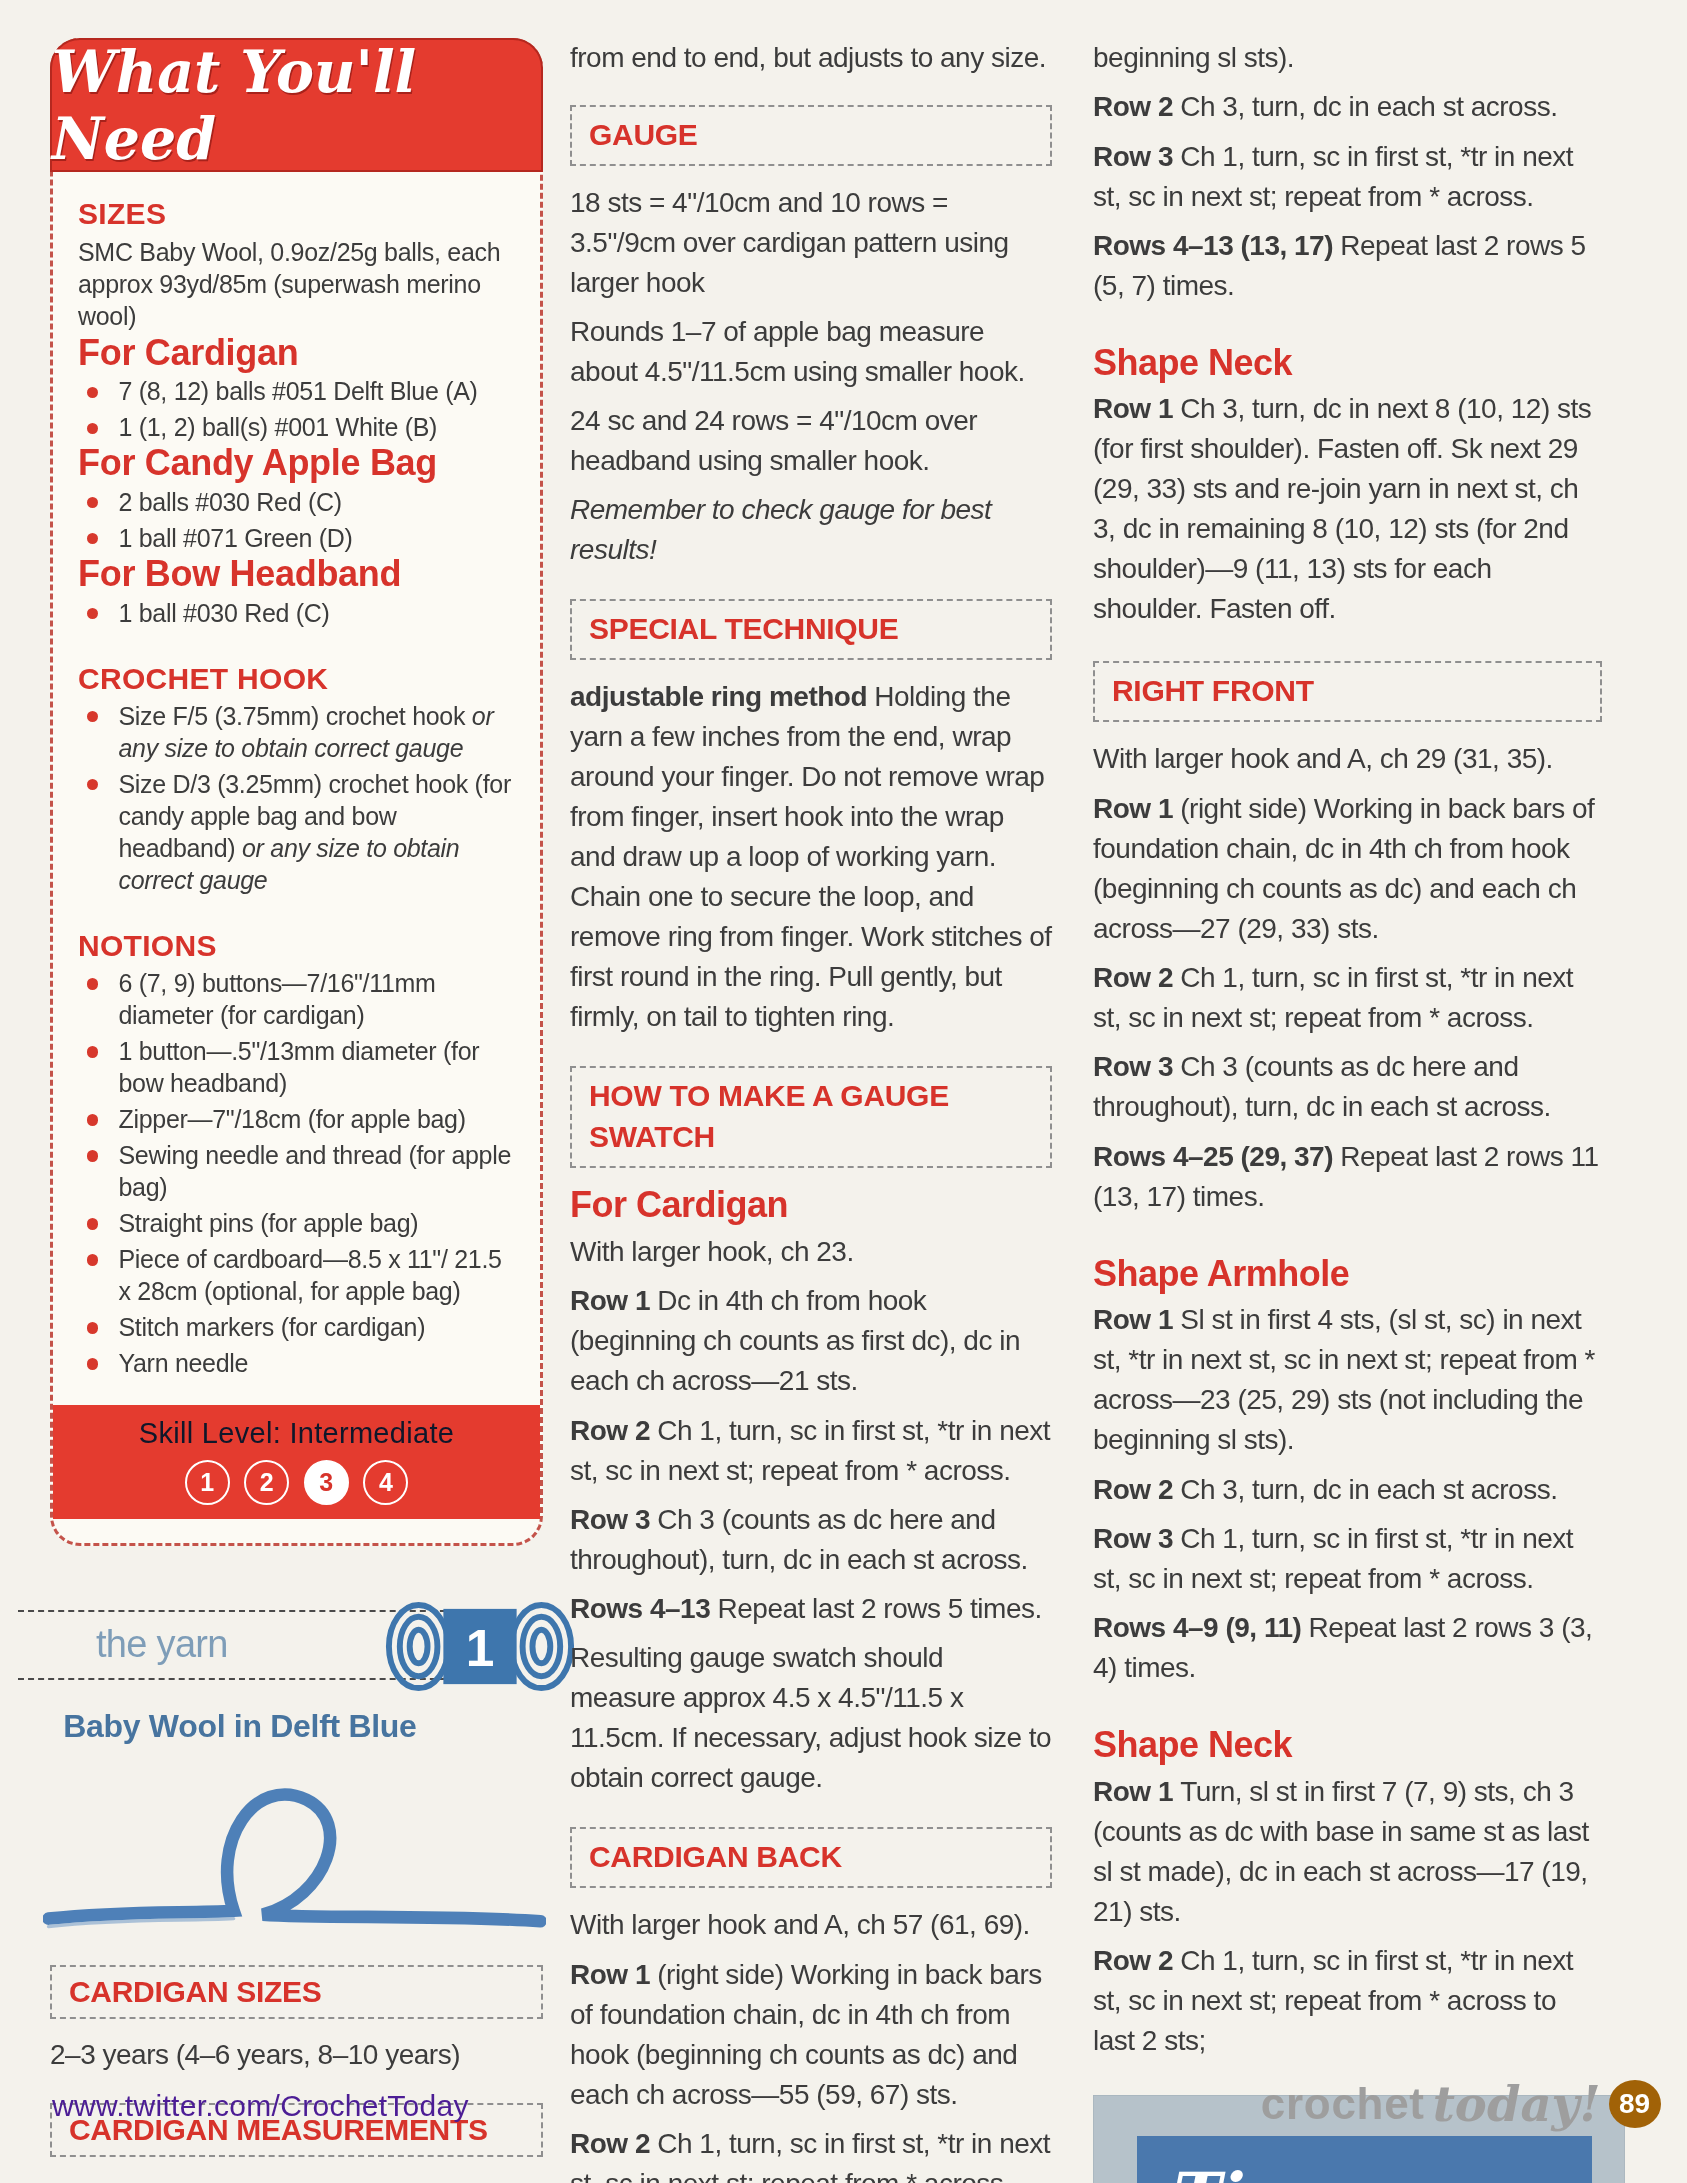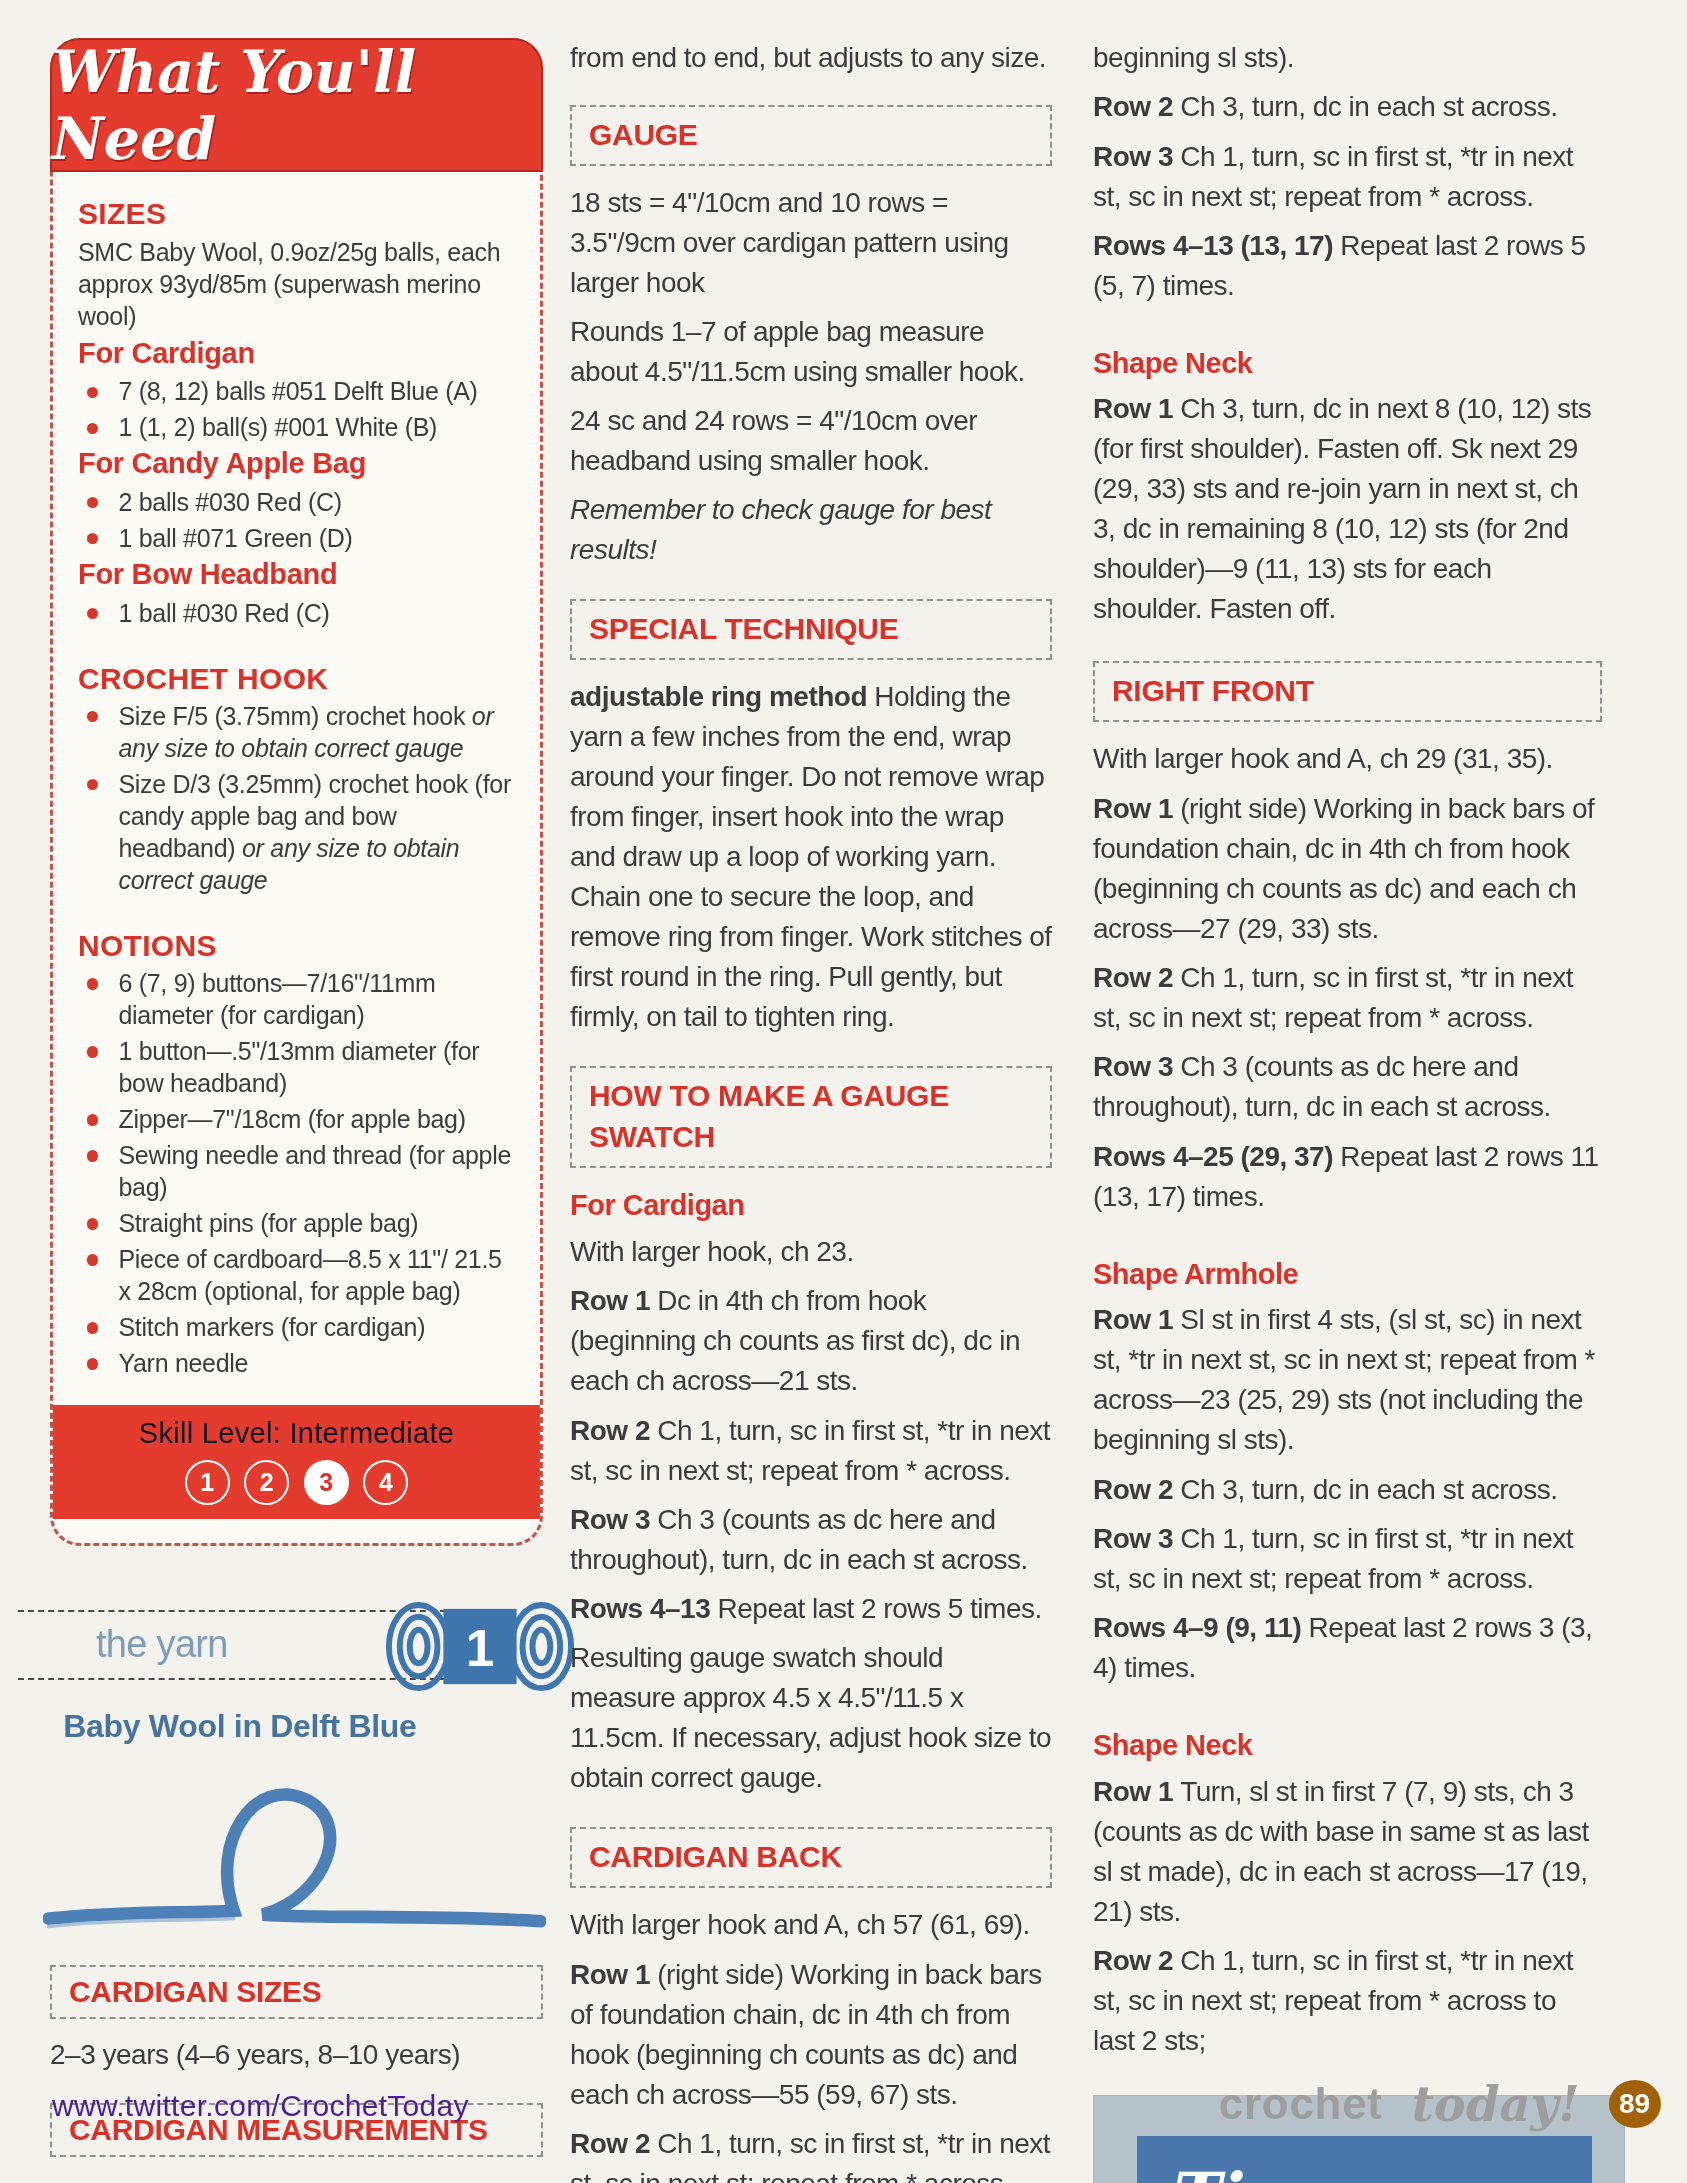--- a/index.html
+++ b/index.html
@@ -16,21 +16,21 @@
 
   .para{margin:0 0 9.3px 0;}
   .b{font-weight:bold;}
   .i{font-style:italic;}
 
   .dashed-box{
     border:2px dashed #8f8f8f; padding:8px 17px; margin:22.5px 0 17px 0;
     background:transparent;
   }
   .box-title{color:#d7332b; font-weight:bold; font-size:30px; letter-spacing:-0.3px;}
-  .sub-h{color:#d7332b; font-weight:bold; font-size:29px; margin:0 0 6.6px 0;}
+  .sub-h{color:#d7332b; font-weight:bold; font-size:36px; margin:0 0 6.6px 0;}
   .sec-h{color:#d7332b; font-weight:bold; font-size:30px; margin:0 0 5.3px 0; letter-spacing:0.3px;}
 
   
   #needs-card{
     position:relative; background:#fcfaf4;
     border:3.3px dashed #c4534a; border-radius:30px;
     padding:0 0 24px 0;
   }
   #card-banner{
     background:#e43b2f; border:2.6px solid #b5281f;
@@ -92,21 +92,21 @@
     font-size:64px; line-height:66px; margin-bottom:17px;
   }
 
   
   #footer-url{
     position:absolute; left:52px; top:2089px;
     font-size:30px; color:#4c1d95; letter-spacing:0.3px;
   }
   #footer-brand{
     position:absolute; right:26.5px; top:2076px;
-    display:flex; align-items:center; gap:29px; color:#9e9e9e;
+    display:flex; align-items:center; gap:8px; color:#9e9e9e;
   }
   #brand-plain{font-size:44px; font-weight:bold; letter-spacing:0.7px;}
   #brand-script{font-family:"DejaVu Serif", serif; font-style:italic; font-weight:bold; font-size:48px;}
   #page-number{
     width:52px; height:48px; border-radius:50%;
     background:#a16207; color:#ffffff; font-weight:bold; font-size:28px;
     display:inline-flex; align-items:center; justify-content:center;
   }
 </style>
 </head>

